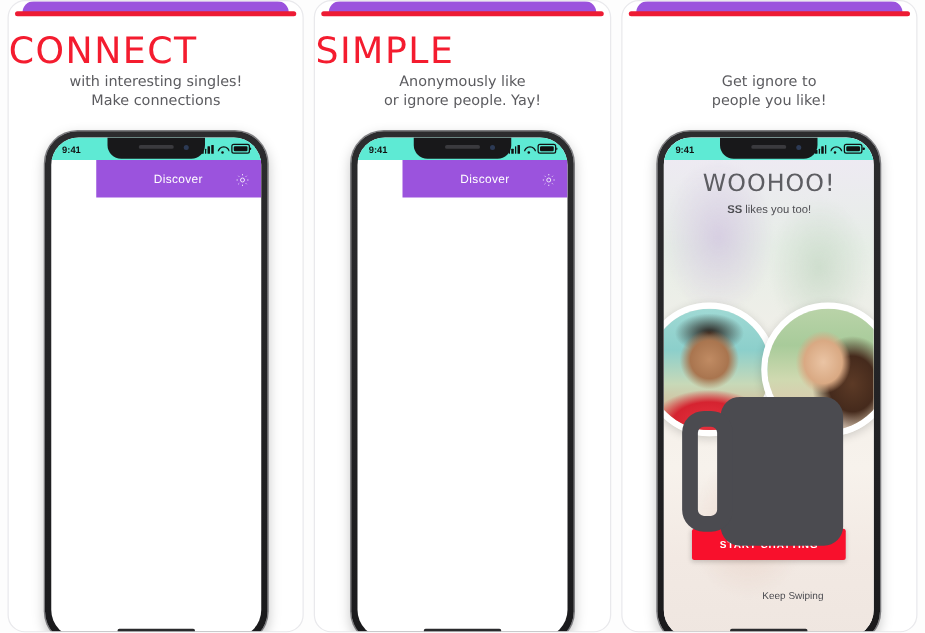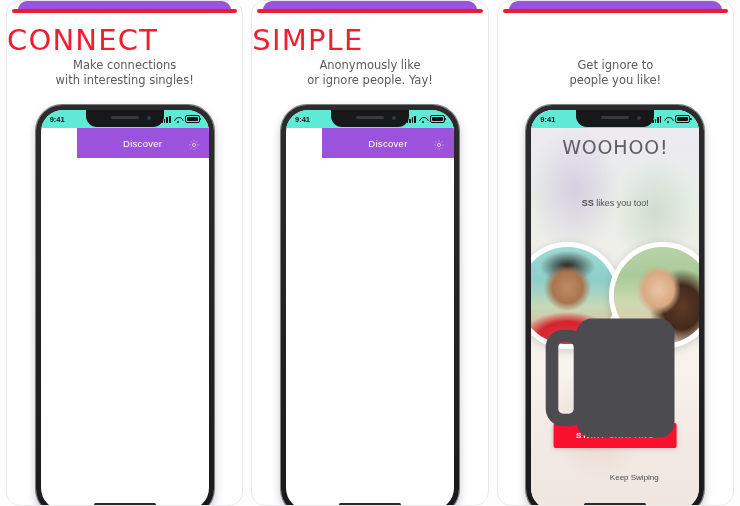--- a/index.html
+++ b/index.html
@@ -192,21 +192,21 @@
     filter:blur(2px);
   }
   .woohoo{
     position:absolute;left:0;right:0;top:26px;text-align:center;
     color:#5d5d62;font-size:19px;letter-spacing:.8px;
     font-family:"DejaVu Sans", sans-serif;
     z-index:5;
   }
   .woosub{
     position:absolute;left:0;right:0;top:52px;text-align:center;
-    color:#4e4e53;font-size:9px;z-index:5;margin-top:36px;
+    color:#4e4e53;font-size:9px;z-index:5;
   }
   .woosub b{font-weight:bold;}
   .avatars{
     position:absolute;top:132px;left:50%;transform:translateX(-50%);
     display:flex;align-items:center;z-index:6;
   }
   .avatar{
     width:97px;height:97px;border-radius:50%;
     border:5px solid #fff;
     box-shadow:0 2px 8px rgba(0,0,0,.16);
@@ -249,22 +249,22 @@
 
 <div class="board">
 
   <div class="panel">
     <div class="panel-topbar">
       <div class="topbar-purple"></div>
       <div class="topbar-red"></div>
     </div>
     <div class="headline">CONNECT</div>
     <div class="subline">
+      <div>with interesting singles!</div>
       <div>Make connections</div>
-      <div>with interesting singles!</div>
     </div>
 
     <div class="phone">
       <div class="screen">
         <div class="notch">
           <div class="speaker"></div>
           <div class="cam"></div>
         </div>
 
         <div class="statusbar">

